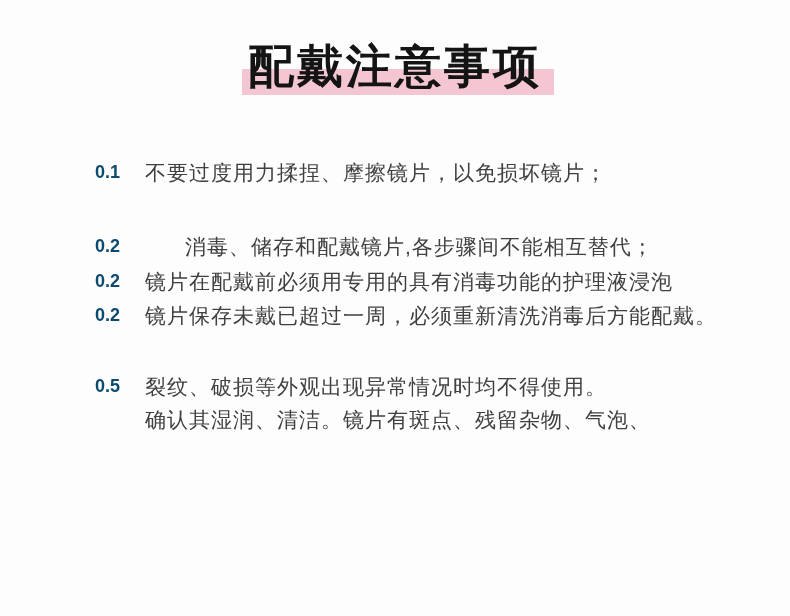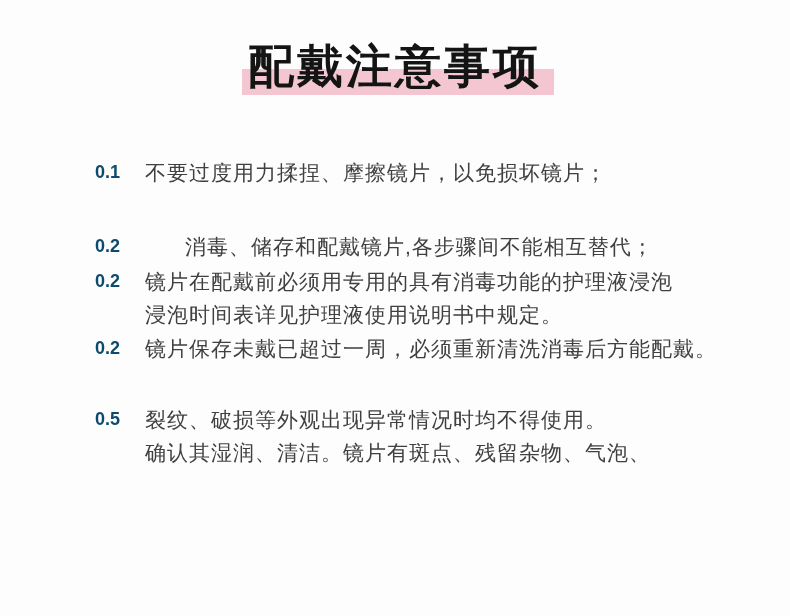--- a/index.html
+++ b/index.html
@@ -95,21 +95,20 @@
       <div class="item">
         <div class="num">0.2</div>
         <div class="text">
           <div class="line">消毒、储存和配戴镜片,各步骤间不能相互替代；</div>
         </div>
       </div>
       <div class="item">
         <div class="num">0.2</div>
         <div class="text">
           <div class="line">镜片在配戴前必须用专用的具有消毒功能的护理液浸泡</div>
-          <div class="line">浸泡时间表详见护理液使用说明书中规定。</div>
         </div>
       </div>
       <div class="item">
         <div class="num">0.2</div>
         <div class="text">
           <div class="line">镜片保存未戴已超过一周，必须重新清洗消毒后方能配戴。</div>
         </div>
       </div>
       <div class="item">
         <div class="num">0.5</div>

